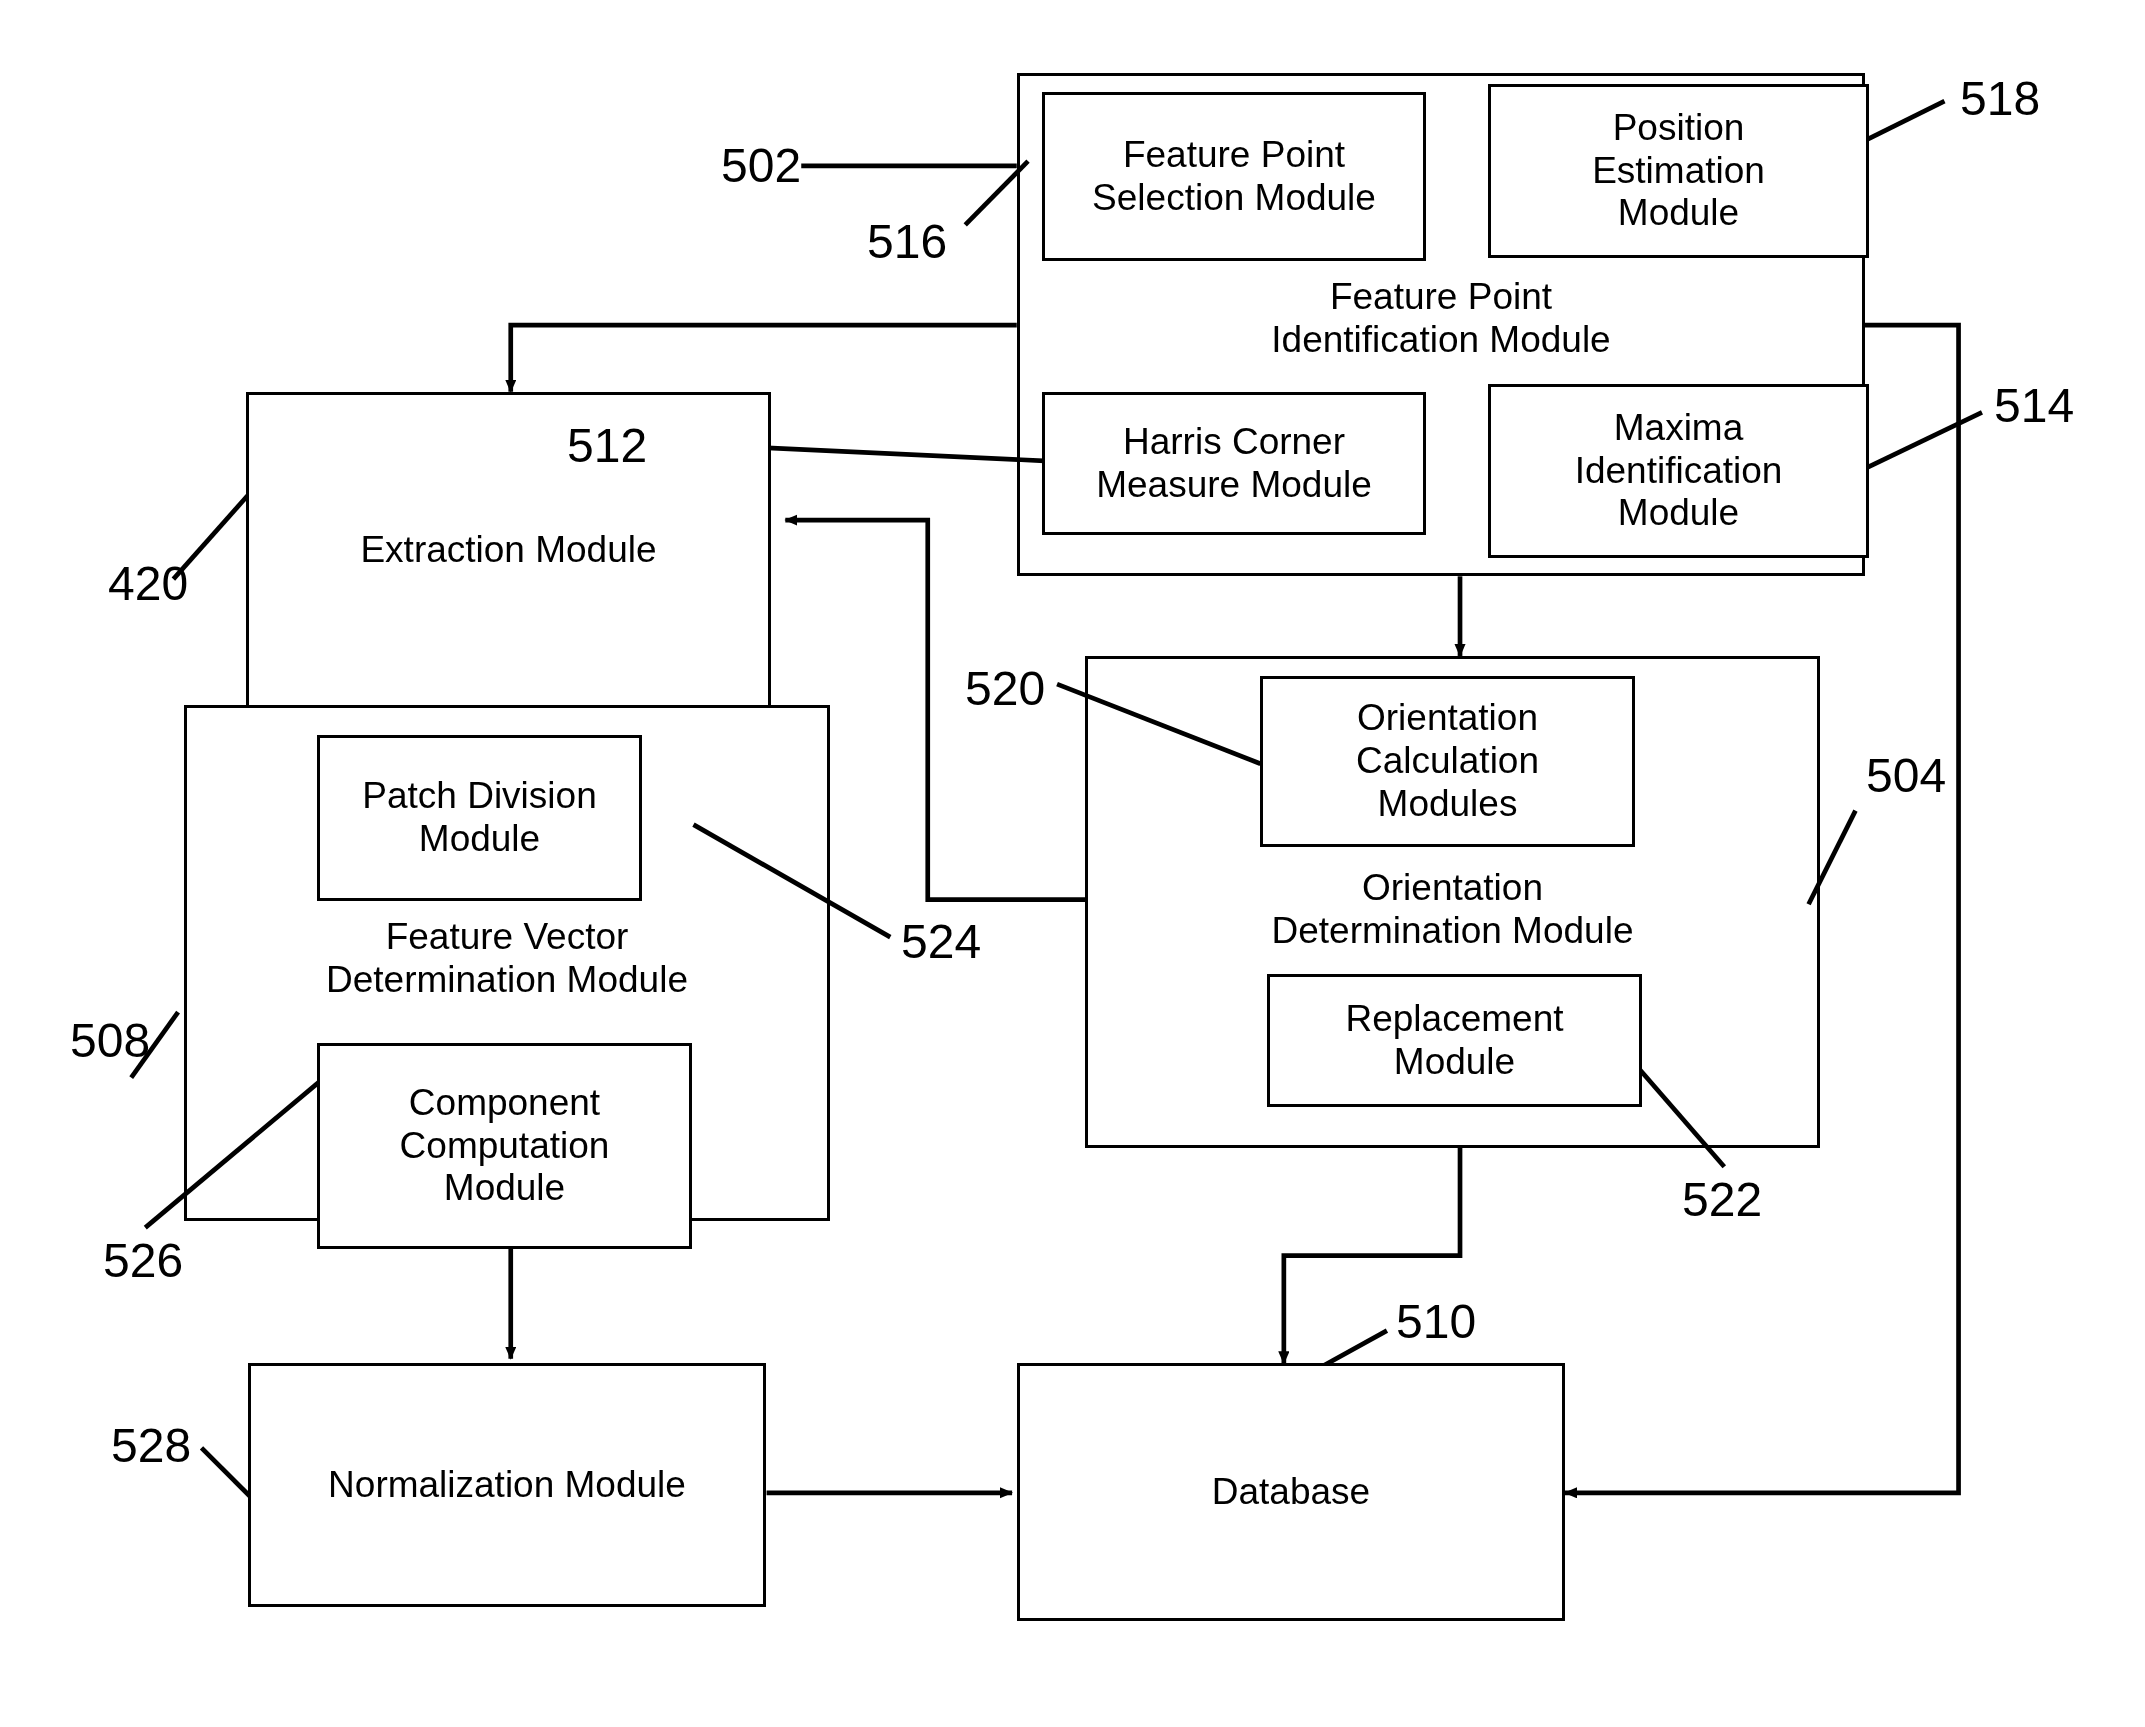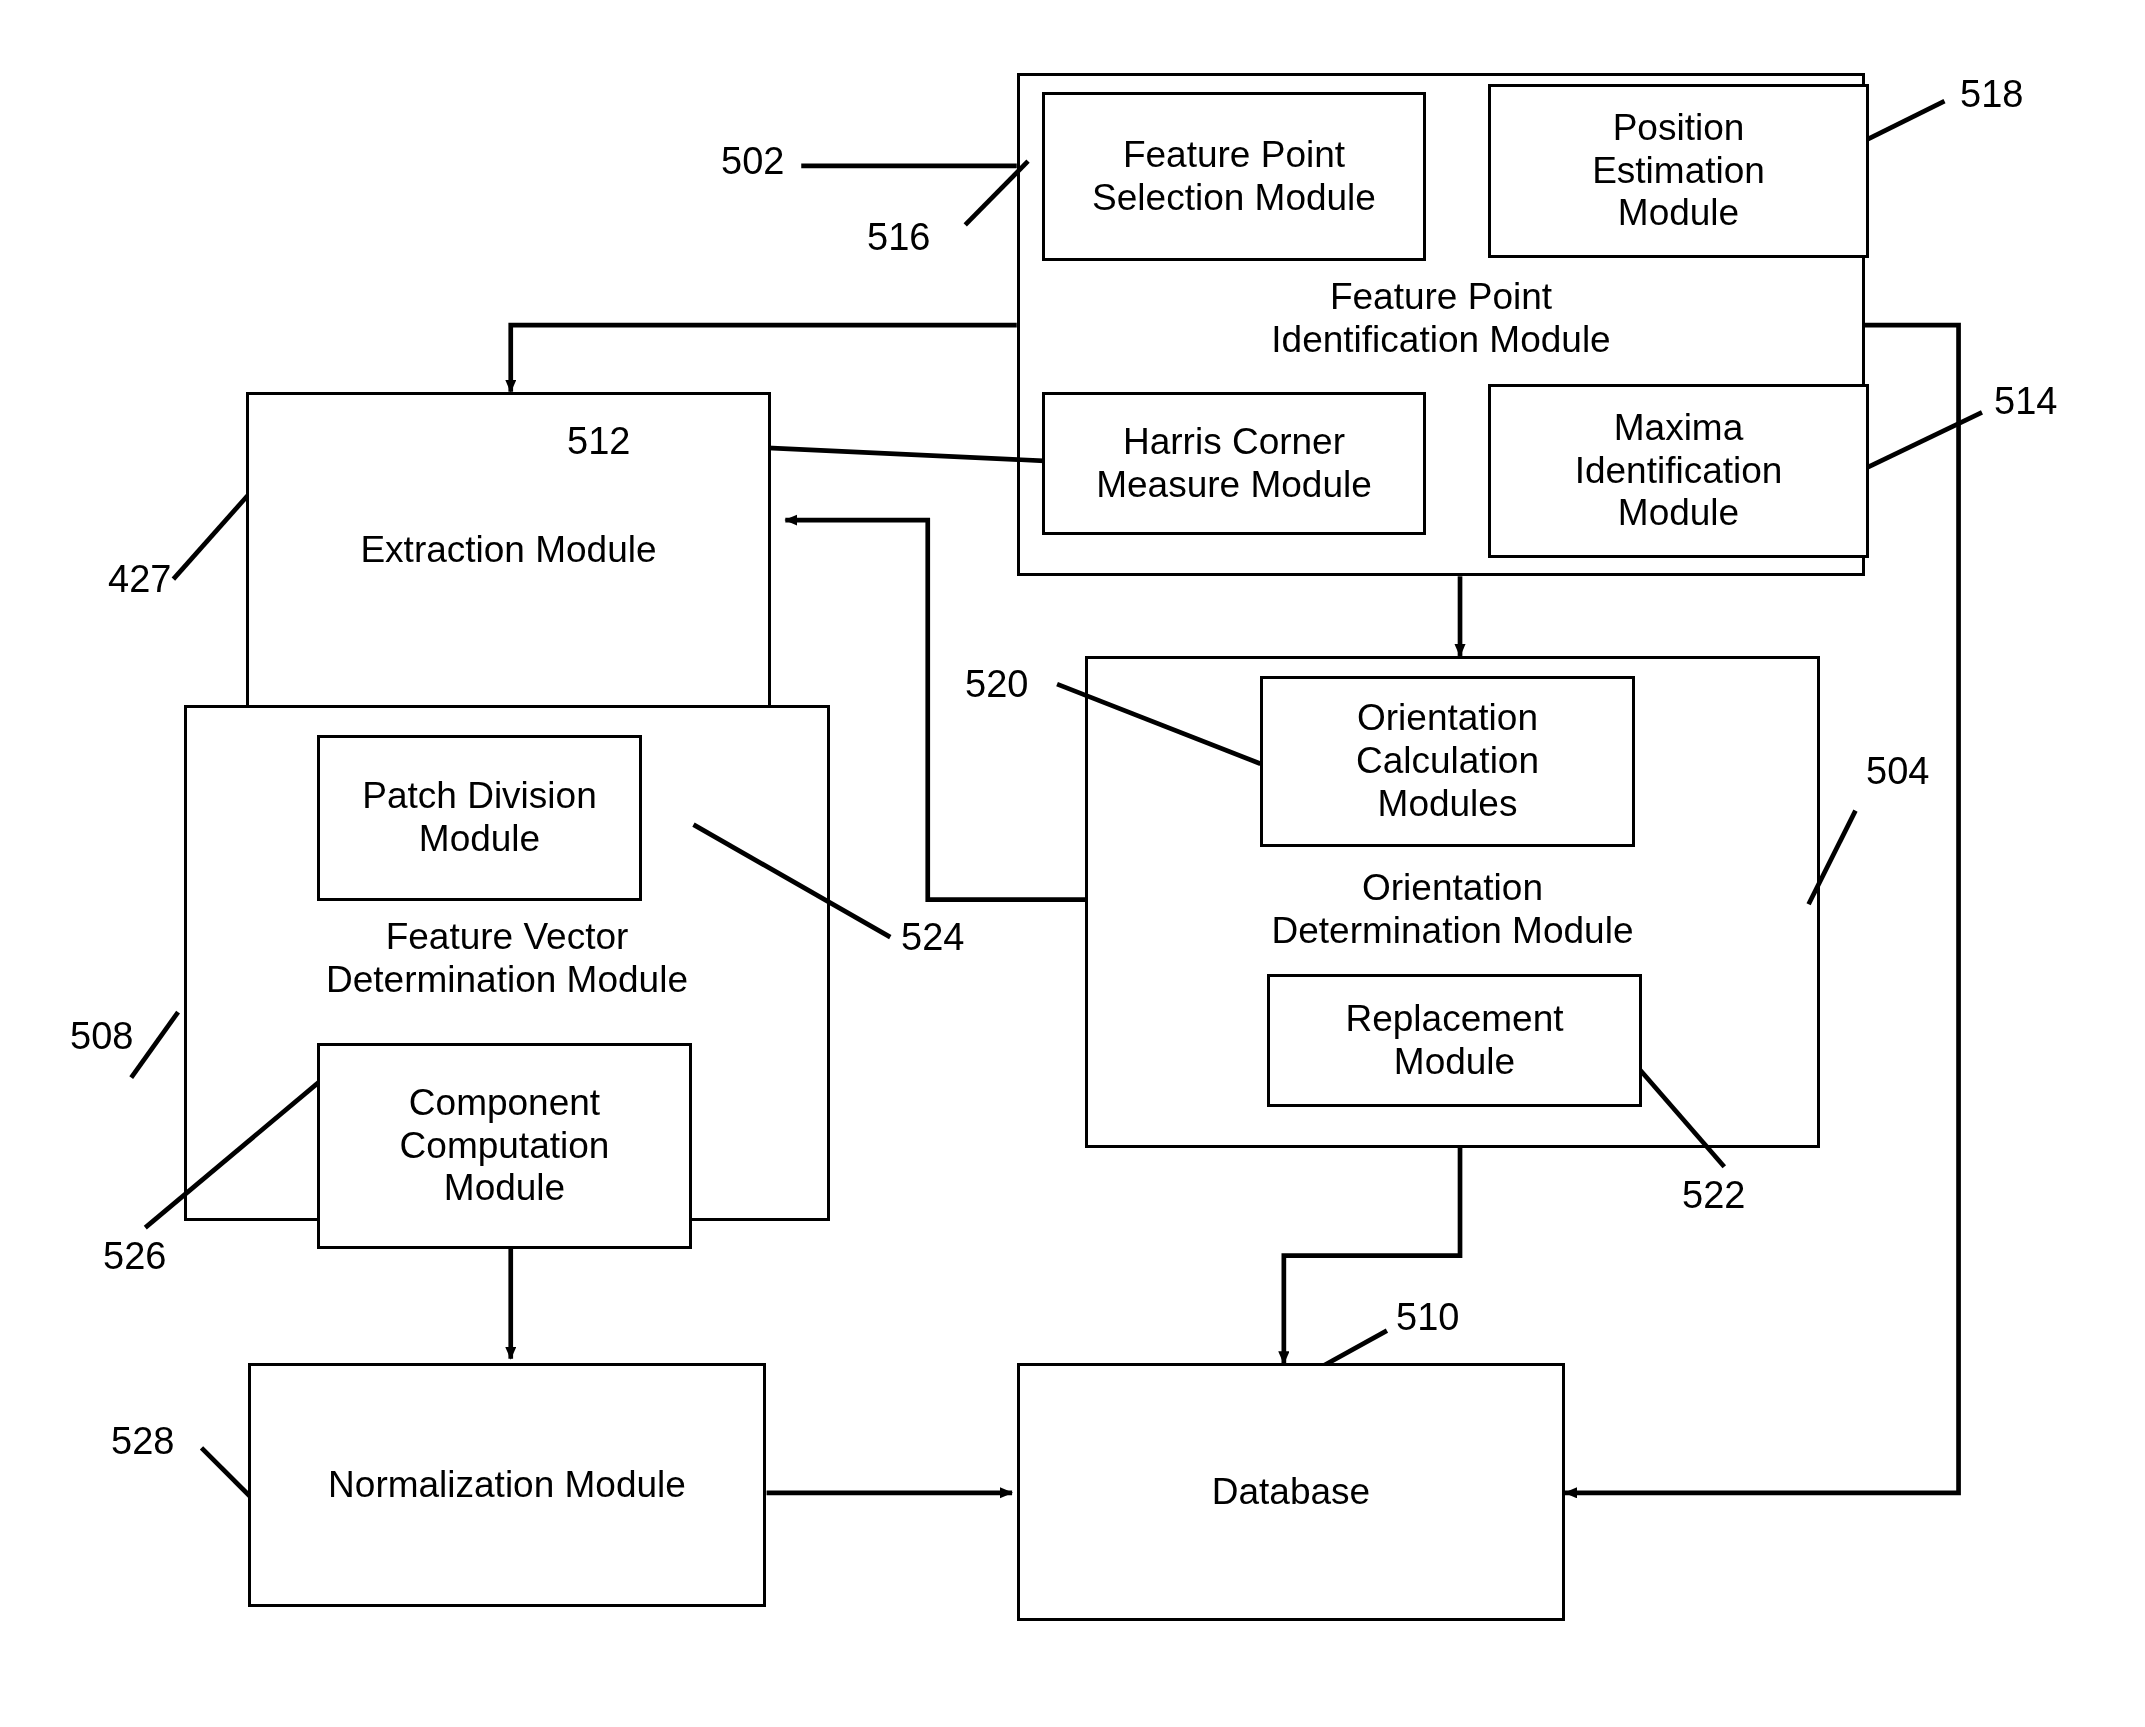--- a/index.html
+++ b/index.html
@@ -45,21 +45,21 @@
   }
   .container-label {
     position: absolute;
     text-align: center;
     line-height: 1.15;
     font-size: 37px;
     white-space: pre-line;
   }
   .ref {
     position: absolute;
-    font-size: 38px;
+    font-size: 48px;
     line-height: 1;
     white-space: nowrap;
   }
   .leafbox span { display: block; width: 100%; white-space: pre-line; }
 </style>
 </head>
 <body>
 
 <div id="stage">
 
@@ -187,21 +187,21 @@
 
   <div class="leafbox" style="left:248px; top:1363px; width:518px; height:244px;">
     <span>Normalization Module</span>
   </div>
 
   <div class="ref" style="left:721px; top:142px;">502</div>
   <div class="ref" style="left:867px; top:218px;">516</div>
   <div class="ref" style="left:1960px; top:75px;">518</div>
   <div class="ref" style="left:567px; top:422px;">512</div>
   <div class="ref" style="left:1994px; top:382px;">514</div>
-  <div class="ref" style="left:108px; top:560px;">427</div>
+  <div class="ref" style="left:108px; top:560px;">420</div>
   <div class="ref" style="left:965px; top:665px;">520</div>
   <div class="ref" style="left:901px; top:918px;">524</div>
   <div class="ref" style="left:1866px; top:752px;">504</div>
   <div class="ref" style="left:70px; top:1017px;">508</div>
   <div class="ref" style="left:103px; top:1237px;">526</div>
   <div class="ref" style="left:1682px; top:1176px;">522</div>
   <div class="ref" style="left:111px; top:1422px;">528</div>
   <div class="ref" style="left:1396px; top:1298px;">510</div>
 
 </div>

